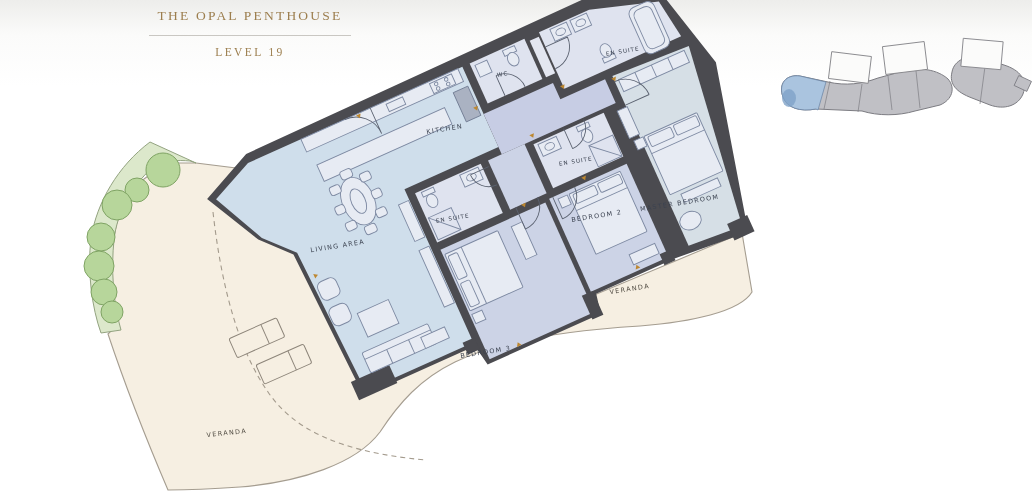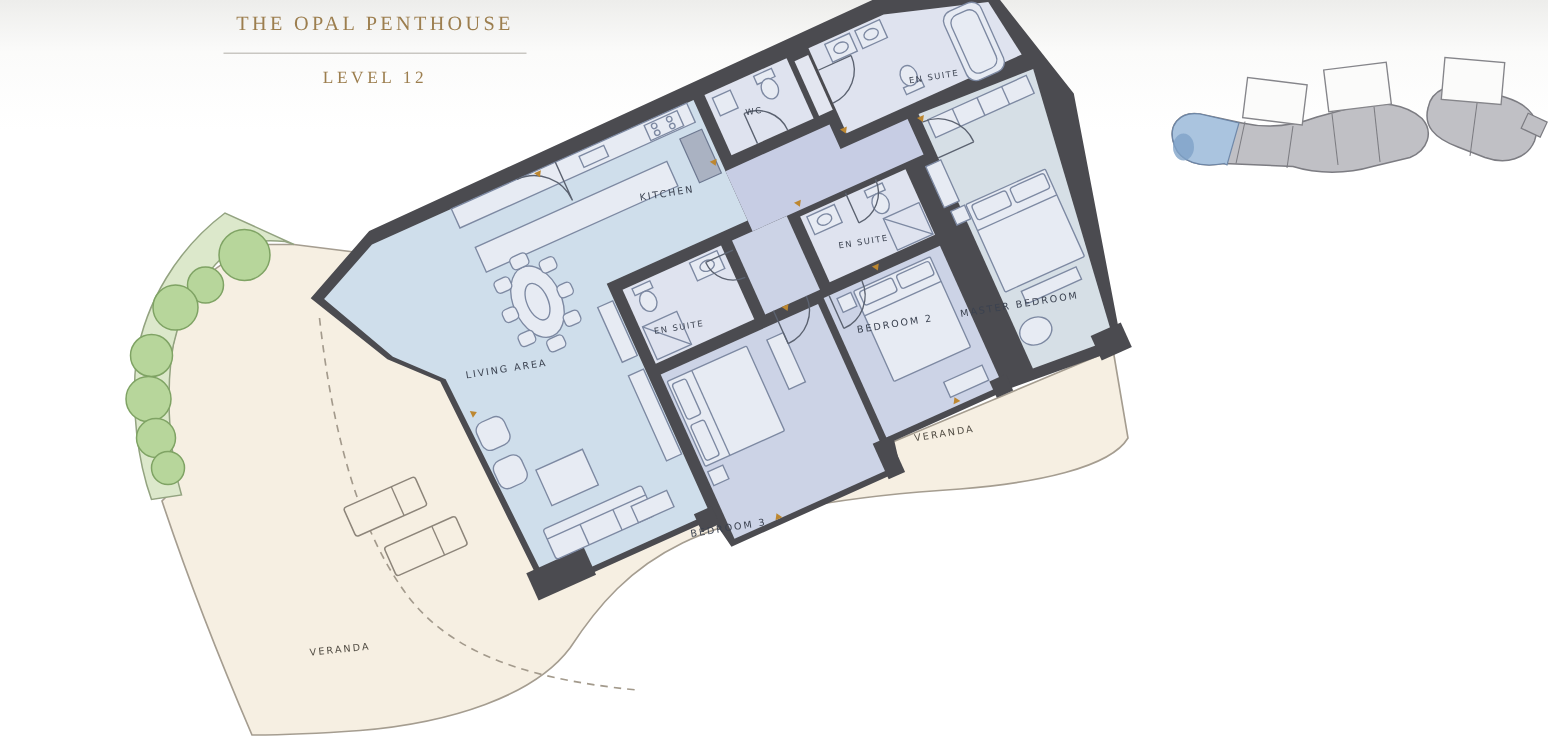--- a/index.html
+++ b/index.html
@@ -19,21 +19,21 @@
   .mark{fill:#bd8730;}
 </style>
 </head>
 <body>
 
 <div class="stage">
 
   <div class="titleblock">
     <div class="title">THE OPAL PENTHOUSE</div>
     <div class="divider"></div>
-    <div class="level">LEVEL 12</div>
+    <div class="level">LEVEL 19</div>
   </div>
 
   <svg width="1032" height="500" viewBox="0 0 1032 500">
 
     <g>
       <path stroke="#a59d90" stroke-width="1.1" d="M196,163 L252,170 L300,252 L368,390 L742,233 L752,292
                C740,312 690,322 640,326
                C575,330 500,340 455,362
                C420,379 399,403 380,432
                C356,464 300,482 240,487

